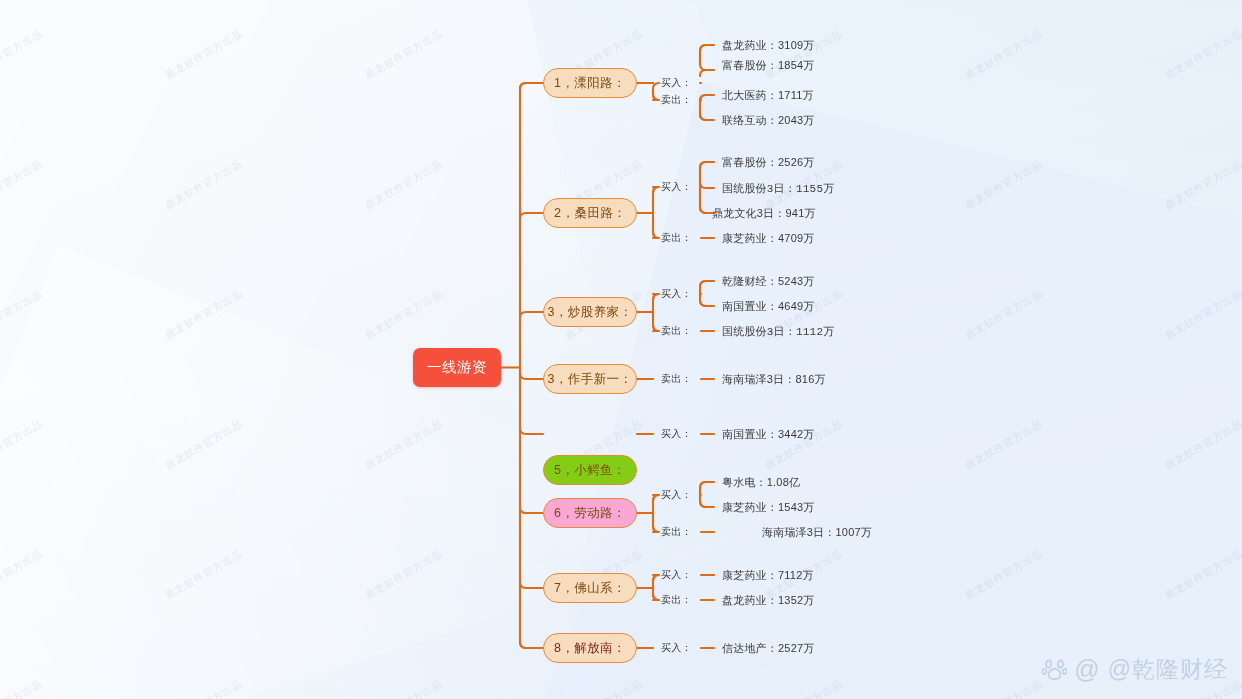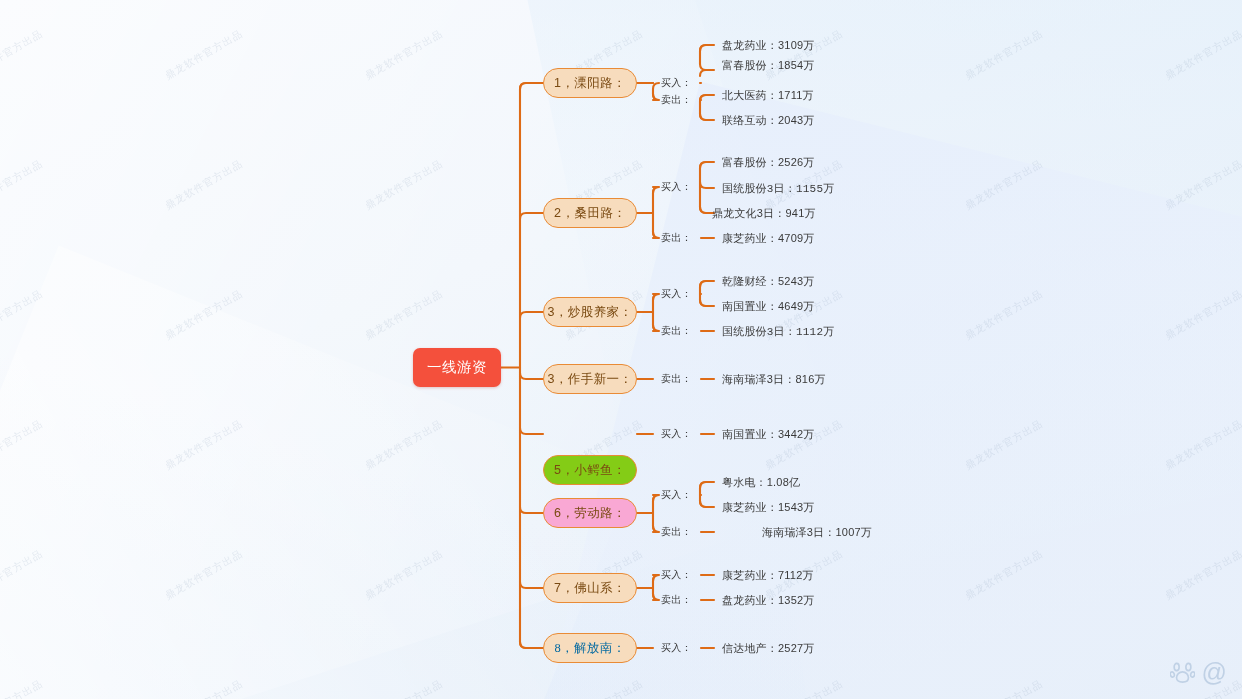--- a/index.html
+++ b/index.html
@@ -254,31 +254,32 @@
       <div class="node sublabel" style="left: 661px; top: 495px; color: rgb(58, 58, 58);">买入：</div>
       <div class="node leaf" style="left: 722px; top: 482px; color: rgb(58, 58, 58);">粤水电：1.08亿</div>
       <div class="node leaf" style="left: 722px; top: 507px; color: rgb(58, 58, 58);">康芝药业：1543万</div>
       <div class="node sublabel" style="left: 661px; top: 532px; color: rgb(58, 58, 58);">卖出：</div>
       <div class="node leaf" style="left: 722px; top: 532px; color: rgb(58, 58, 58); margin-left: 40px;">海南瑞泽3日：1007万</div>
       <div class="node branch" style="left: 543px; top: 573px; background: rgb(247, 220, 189); border-color: rgb(233, 139, 54); color: rgb(122, 74, 18);">7，佛山系：</div>
       <div class="node sublabel" style="left: 661px; top: 575px; color: rgb(58, 58, 58);">买入：</div>
       <div class="node leaf" style="left: 722px; top: 575px; color: rgb(58, 58, 58);">康芝药业：7112万</div>
       <div class="node sublabel" style="left: 661px; top: 600px; color: rgb(58, 58, 58);">卖出：</div>
       <div class="node leaf" style="left: 722px; top: 600px; color: rgb(58, 58, 58);">盘龙药业：1352万</div>
-      <div class="node branch" style="left: 543px; top: 633px; background: rgb(247, 220, 189); border-color: rgb(233, 139, 54); color: #0369a1; font-family: Liberation Serif, serif;">8，解放南：</div>
+      <div class="node branch" style="left: 543px; top: 633px; background: rgb(247, 220, 189); border-color: rgb(233, 139, 54); color: #7f1d1d;">8，解放南：</div>
       <div class="node sublabel" style="left: 661px; top: 648px; color: rgb(58, 58, 58);">买入：</div>
       <div class="node leaf" style="left: 722px; top: 648px; color: rgb(58, 58, 58);">信达地产：2527万</div>
     </div>
 
   <div class="corner-wm">
     <svg class="paw" viewBox="0 0 32 32">
       <g fill="none" stroke="rgba(168,190,216,.62)" stroke-width="2.1">
         <ellipse cx="8.5" cy="9" rx="3.2" ry="4.6"></ellipse>
         <ellipse cx="23.5" cy="9" rx="3.2" ry="4.6"></ellipse>
         <ellipse cx="2.9" cy="18.5" rx="2.5" ry="3.4" transform="rotate(-18 2.9 18.5)"></ellipse>
         <ellipse cx="29.1" cy="18.5" rx="2.5" ry="3.4" transform="rotate(18 29.1 18.5)"></ellipse>
         <path d="M16 15.2c4.4 0 7.6 3.6 7.6 7.6 0 3.3-2.6 5.6-7.6 5.6s-7.6-2.3-7.6-5.6c0-4 3.2-7.6 7.6-7.6z"></path>
       </g>
     </svg>
     <span class="at">@</span>
+    <span>@乾隆财经</span>
   </div>
 
 </div>
 
 </body></html>

